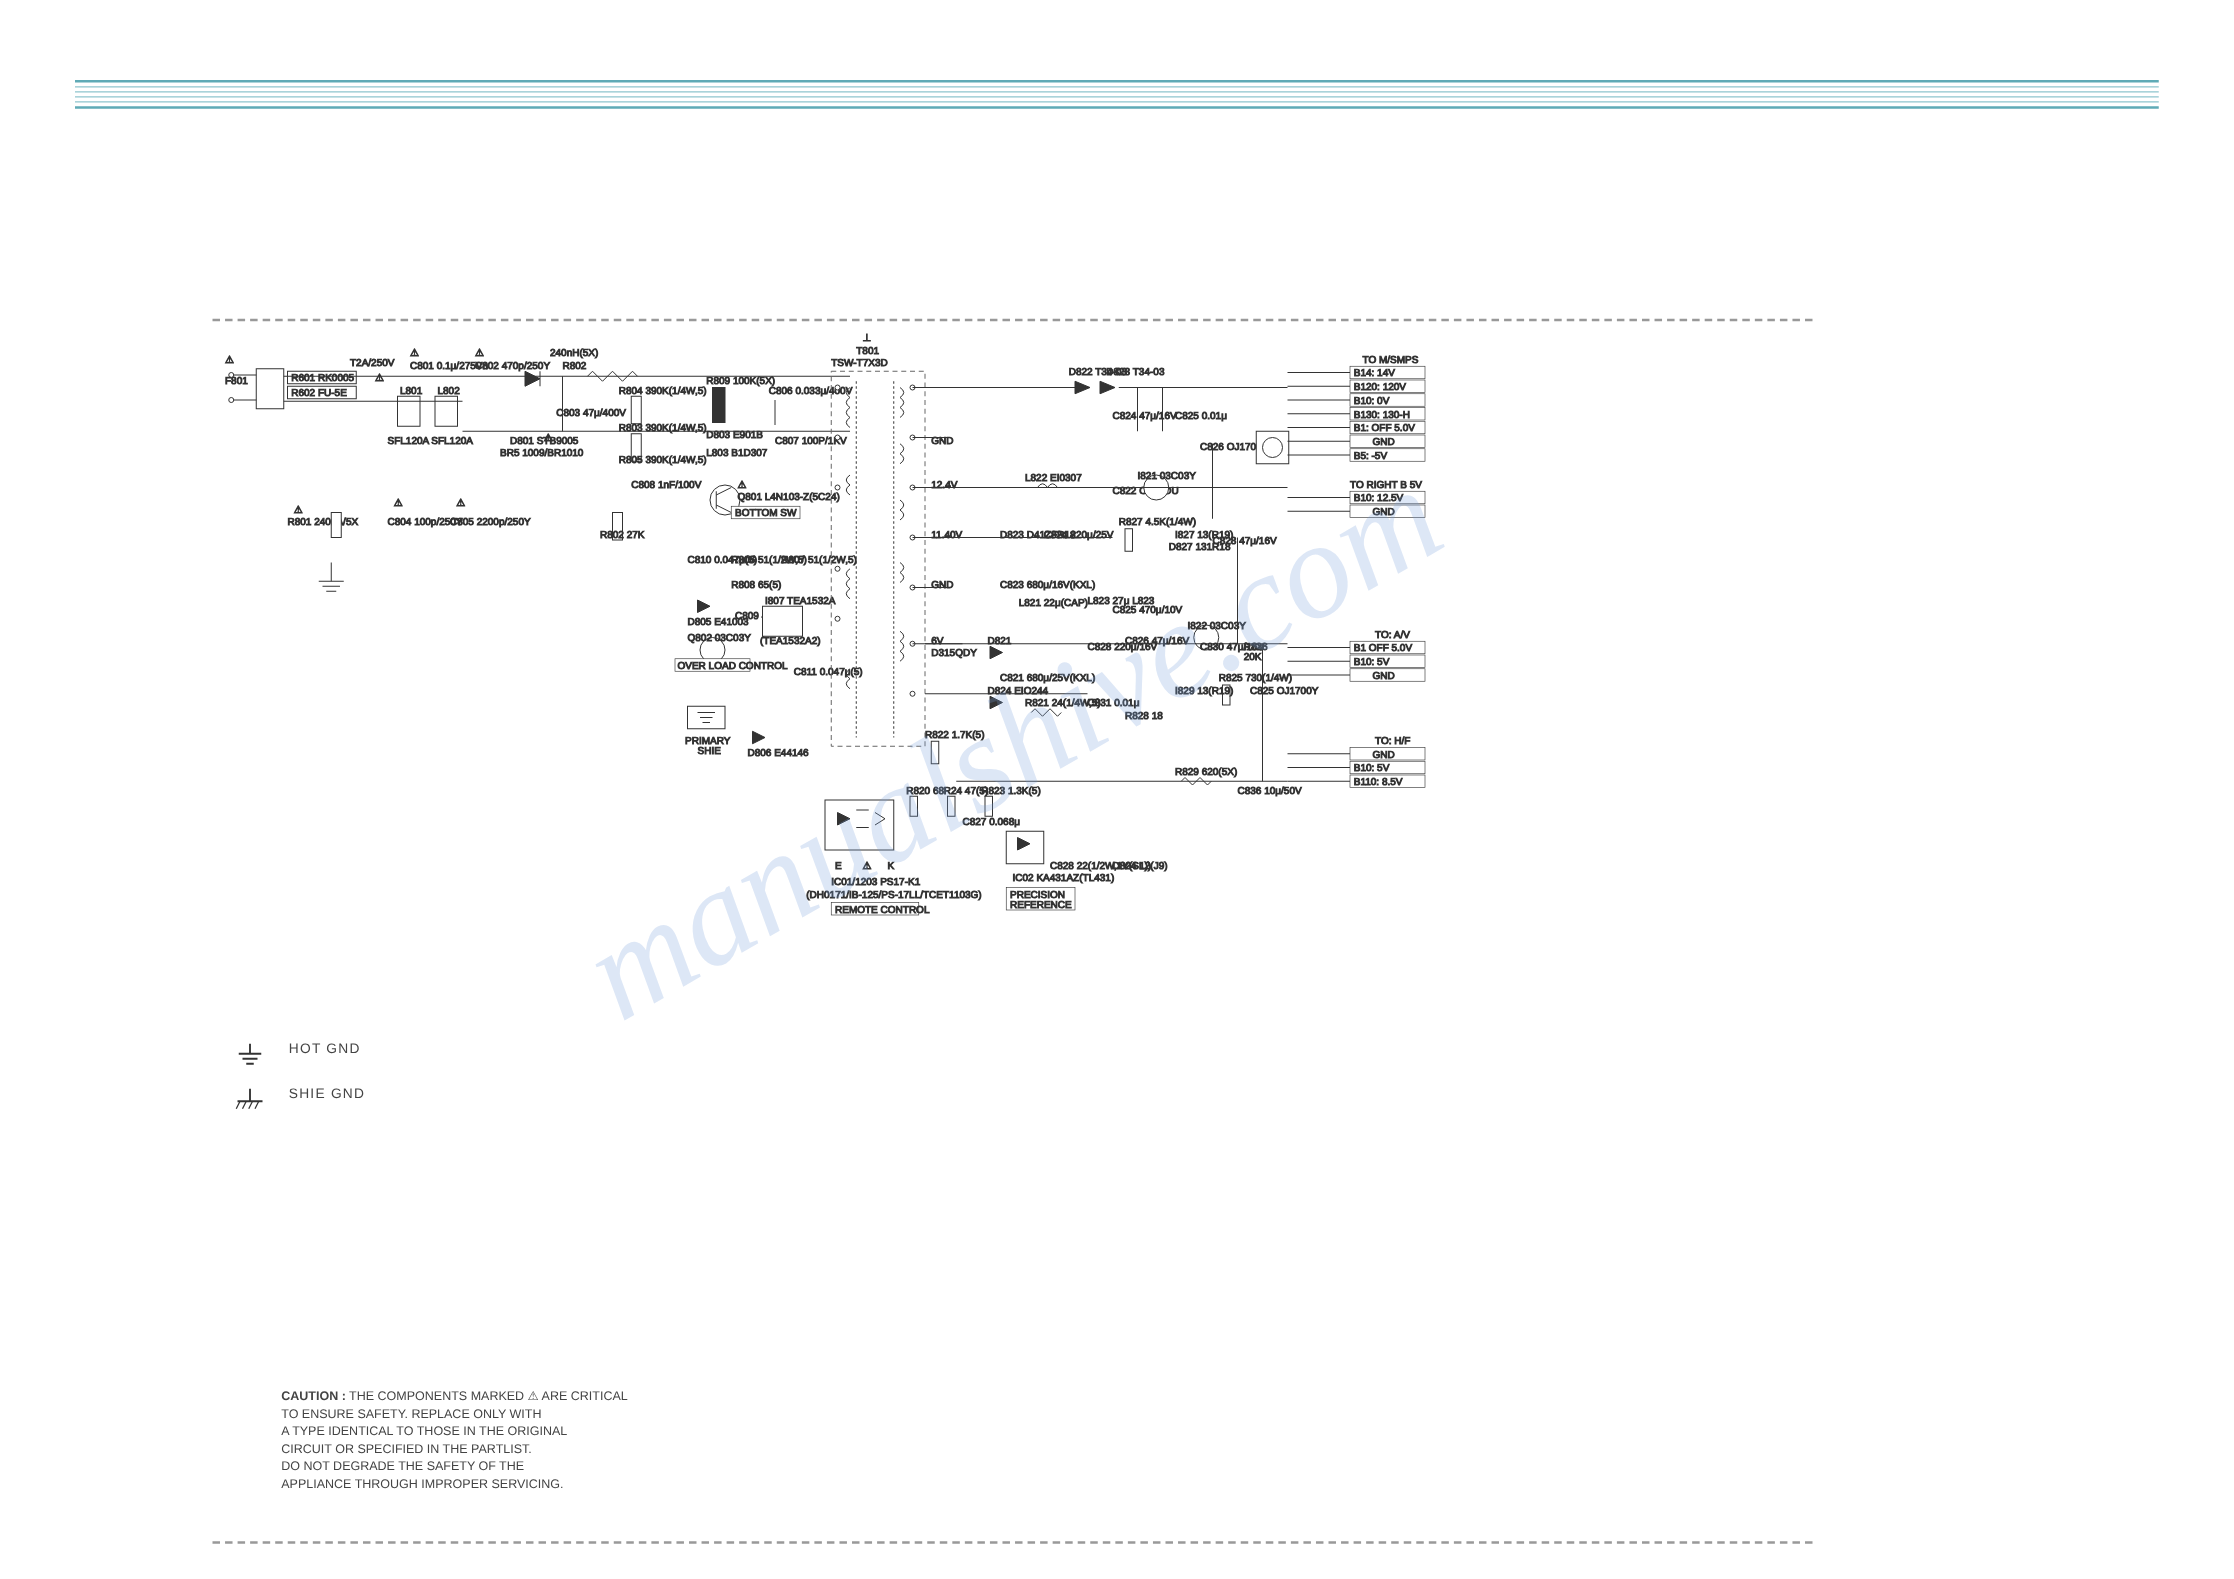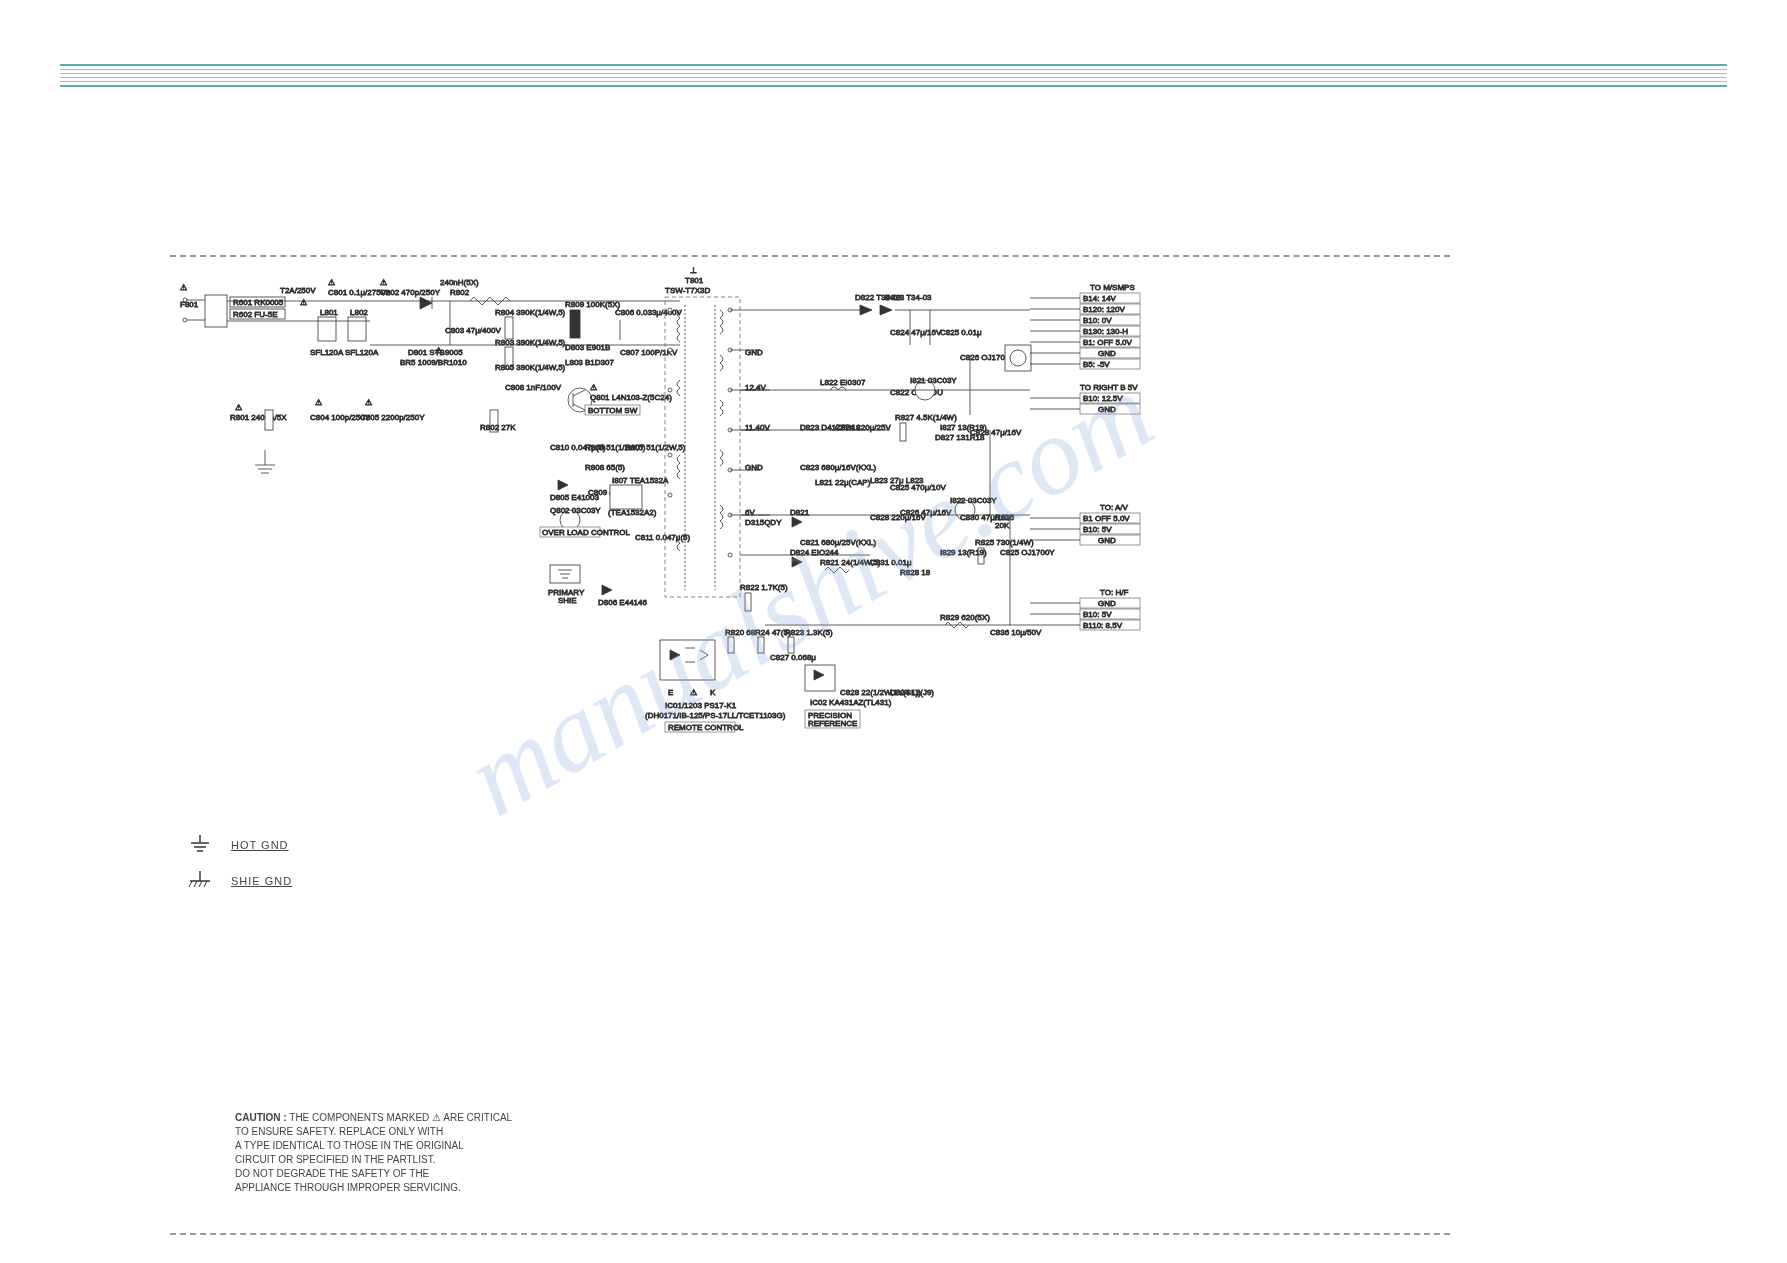--- a/index.html
+++ b/index.html
@@ -61,36 +61,35 @@
       font-size: 8px;
       fill: #444;
     }
     .ground-legend {
       position: absolute;
       bottom: 30px;
       left: 15px;
     }
     .ground-item {
       display: flex;
-      align-items: center;
+      align-items: flex-start;
       margin-bottom: 12px;
       font-size: 11px;
       color: #444;
       letter-spacing: 1px;
-      text-decoration: underline;
     }
     .ground-symbol {
       width: 30px;
       height: 24px;
       margin-right: 16px;
     }
     .caution-text {
       position: absolute;
       bottom: -260px;
-      left: 65px;
+      left: 55px;
       font-size: 10px;
       color: #444;
       line-height: 1.4;
     }
     .caution-text .label { font-weight: bold; }
     .output-label {
       font-size: 8px;
       fill: #333;
     }
     .boxed-text {

